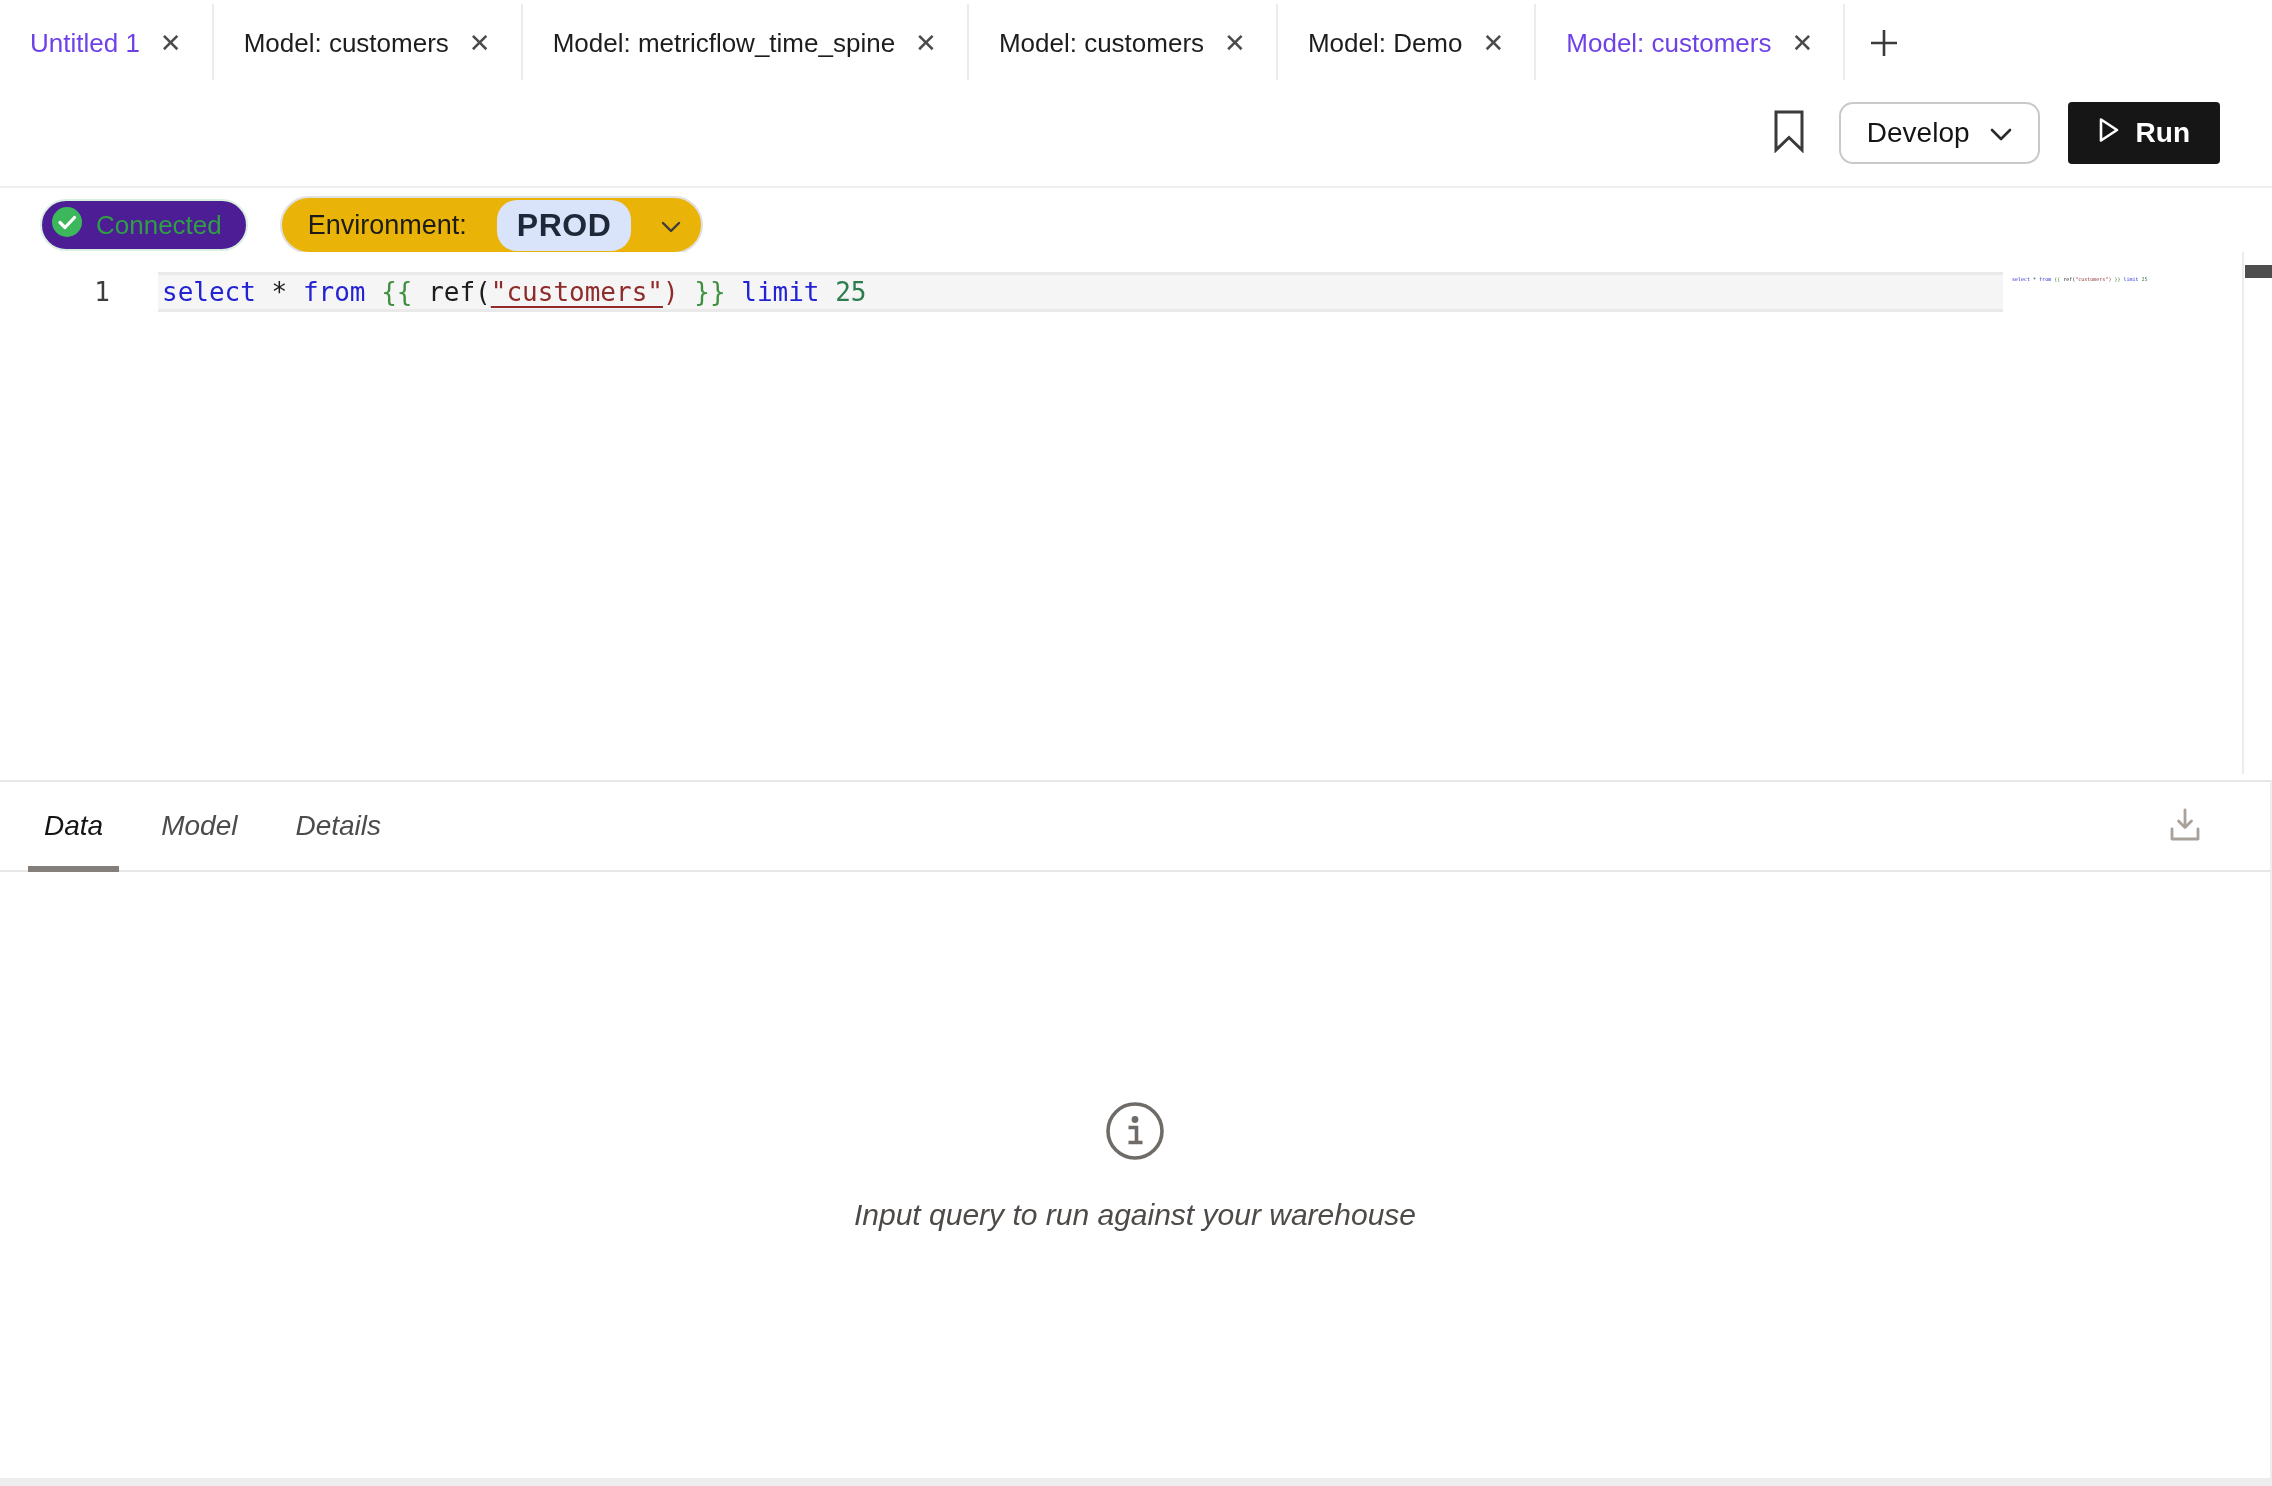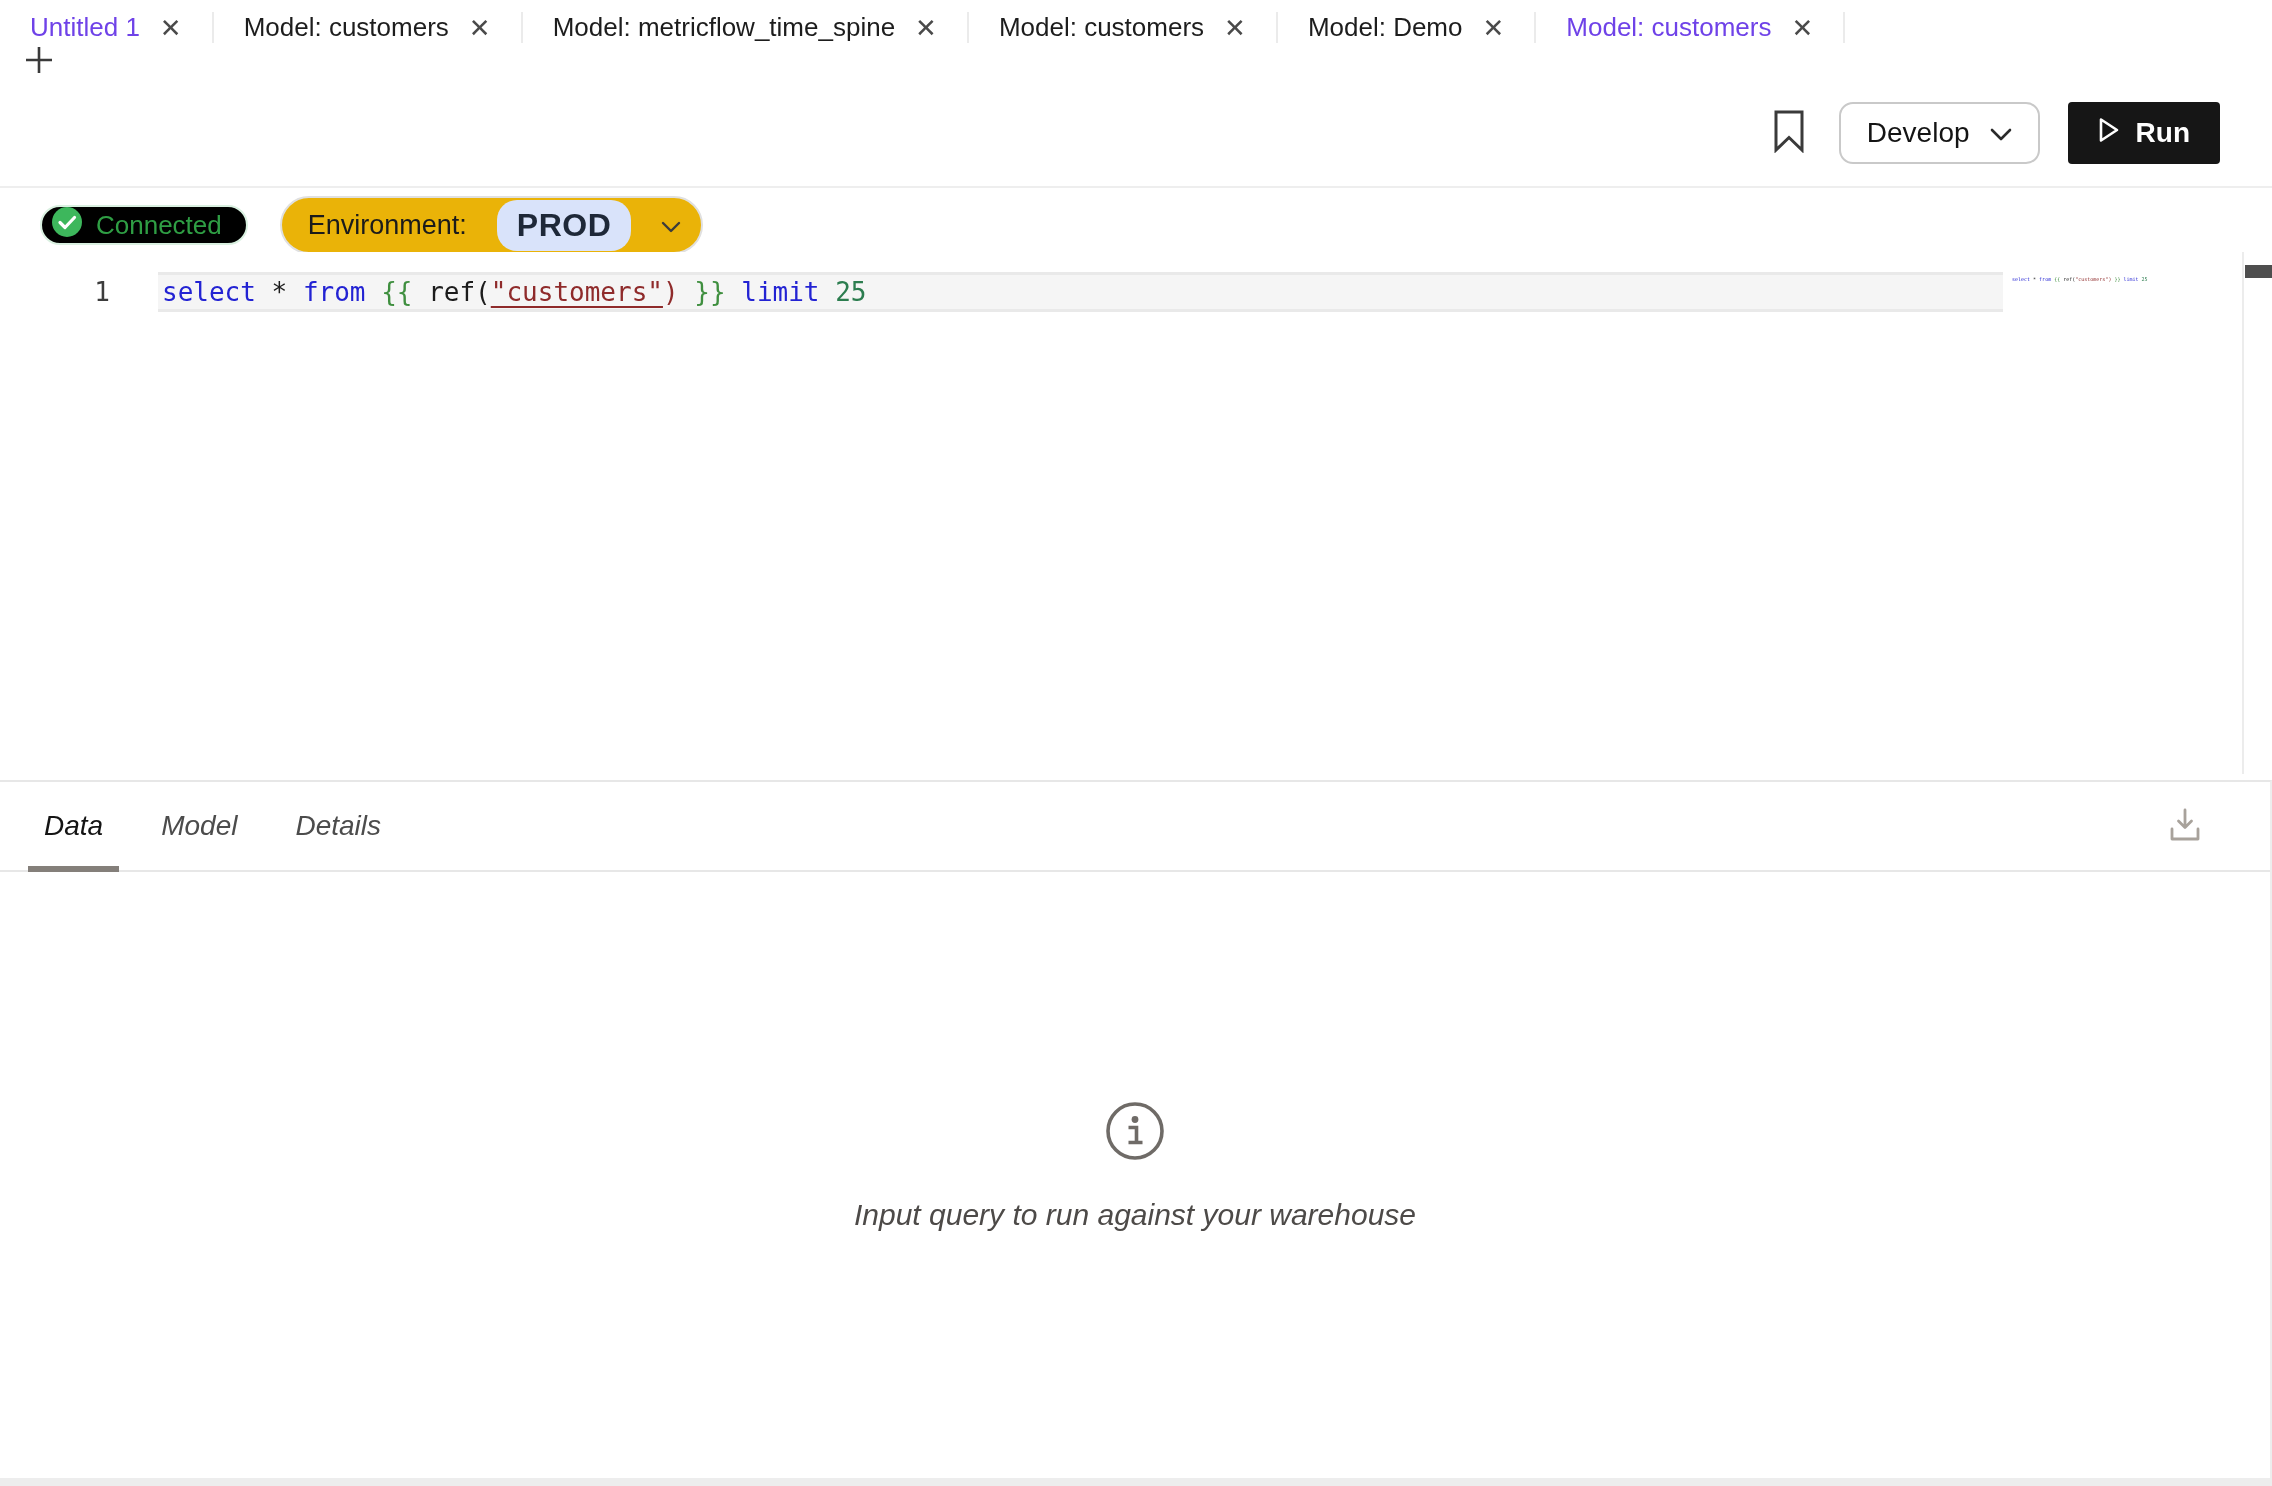--- a/index.html
+++ b/index.html
@@ -3,22 +3,22 @@
 <meta charset="utf-8">
 <style>
   * { margin:0; padding:0; box-sizing:border-box; }
   html,body { background:#fff; }
   #app {
     position:relative; width:2272px; height:1486px; overflow:hidden;
     background:#ffffff; font-family:"Liberation Sans", sans-serif; color:#1d1d1d;
   }
 
   
-  .tab-bar { position:absolute; left:0; top:12px; width:100%; height:80px;
-    display:flex; align-items:stretch; border-bottom:2px solid #ebebeb; background:#fff;flex-direction:column; }
+  .tab-bar { position:absolute; left:0; top:4px; width:100%; height:80px;
+    display:flex; align-items:stretch; border-bottom:2px solid #ebebeb; background:#fff; }
   .tab { display:flex; align-items:center; gap:20px; padding:0 30px;
     border-right:2px solid #ebebeb; font-size:26px; color:#1d1d1d; cursor:pointer; white-space:nowrap; }
   .tab.accent .tab-label { color:#6F42E8; }
   .tab-close { font-size:26px; color:#4a4a4a; font-weight:400; line-height:1; }
   .new-tab { width:78px; display:flex; align-items:center; justify-content:center; cursor:pointer; }
   .new-tab svg { display:block; }
 
   
   .toolbar { position:absolute; left:0; top:80px; width:100%; height:108px;
     display:flex; align-items:center; justify-content:flex-end; gap:28px;
@@ -26,22 +26,22 @@
   .bookmark-btn { display:flex; align-items:center; justify-content:center; width:44px; height:60px; cursor:pointer; }
   .btn-develop { height:62px; padding:0 26px; display:flex; align-items:center; gap:20px;
     background:#fff; border:2px solid #c9c9c9; border-radius:14px; font-size:28px; color:#141414; cursor:pointer;
     font-family:"Liberation Sans", sans-serif; }
   .btn-run { height:62px; padding:0 30px; display:flex; align-items:center; gap:16px;
     background:#161616; color:#fff; border:none; border-radius:4px; font-size:28px; font-weight:600; cursor:pointer;
     font-family:"Liberation Sans", sans-serif; }
 
   
   .status-row { position:absolute; left:40px; top:196px; height:58px; display:flex; align-items:center; gap:32px; }
-  .badge-connected { height:40px; display:flex; align-items:center; gap:12px;
-    padding:0 24px 0 8px; background:#000000; border:2px solid #d9f0e0; border-radius:26px;
+  .badge-connected { height:52px; display:flex; align-items:center; gap:12px;
+    padding:0 24px 0 8px; background:#4c1d95; border:2px solid #d9f0e0; border-radius:26px;
     color:#2f9e44; font-size:26px; font-weight:500; }
   .env-pill { height:58px; display:flex; align-items:center; gap:30px; padding:0 20px 0 26px;
     background:#eab308; border:2px solid #e0e0e0; border-radius:30px; font-size:27px; color:#1b1b1b; cursor:pointer; }
   .env-chip { background:#d9e3fa; color:#1e2838; font-weight:700; font-size:32px;
     padding:7px 20px; border-radius:20px; letter-spacing:0.5px; }
 
   
   .editor-area { position:absolute; left:0; top:252px; width:100%; height:528px; background:#fff; }
   .line-highlight { position:absolute; left:158px; top:20px; width:1845px; height:40px;
     background:#f5f5f5; border-top:3px solid #e9e9e9; border-bottom:3px solid #e9e9e9; }

